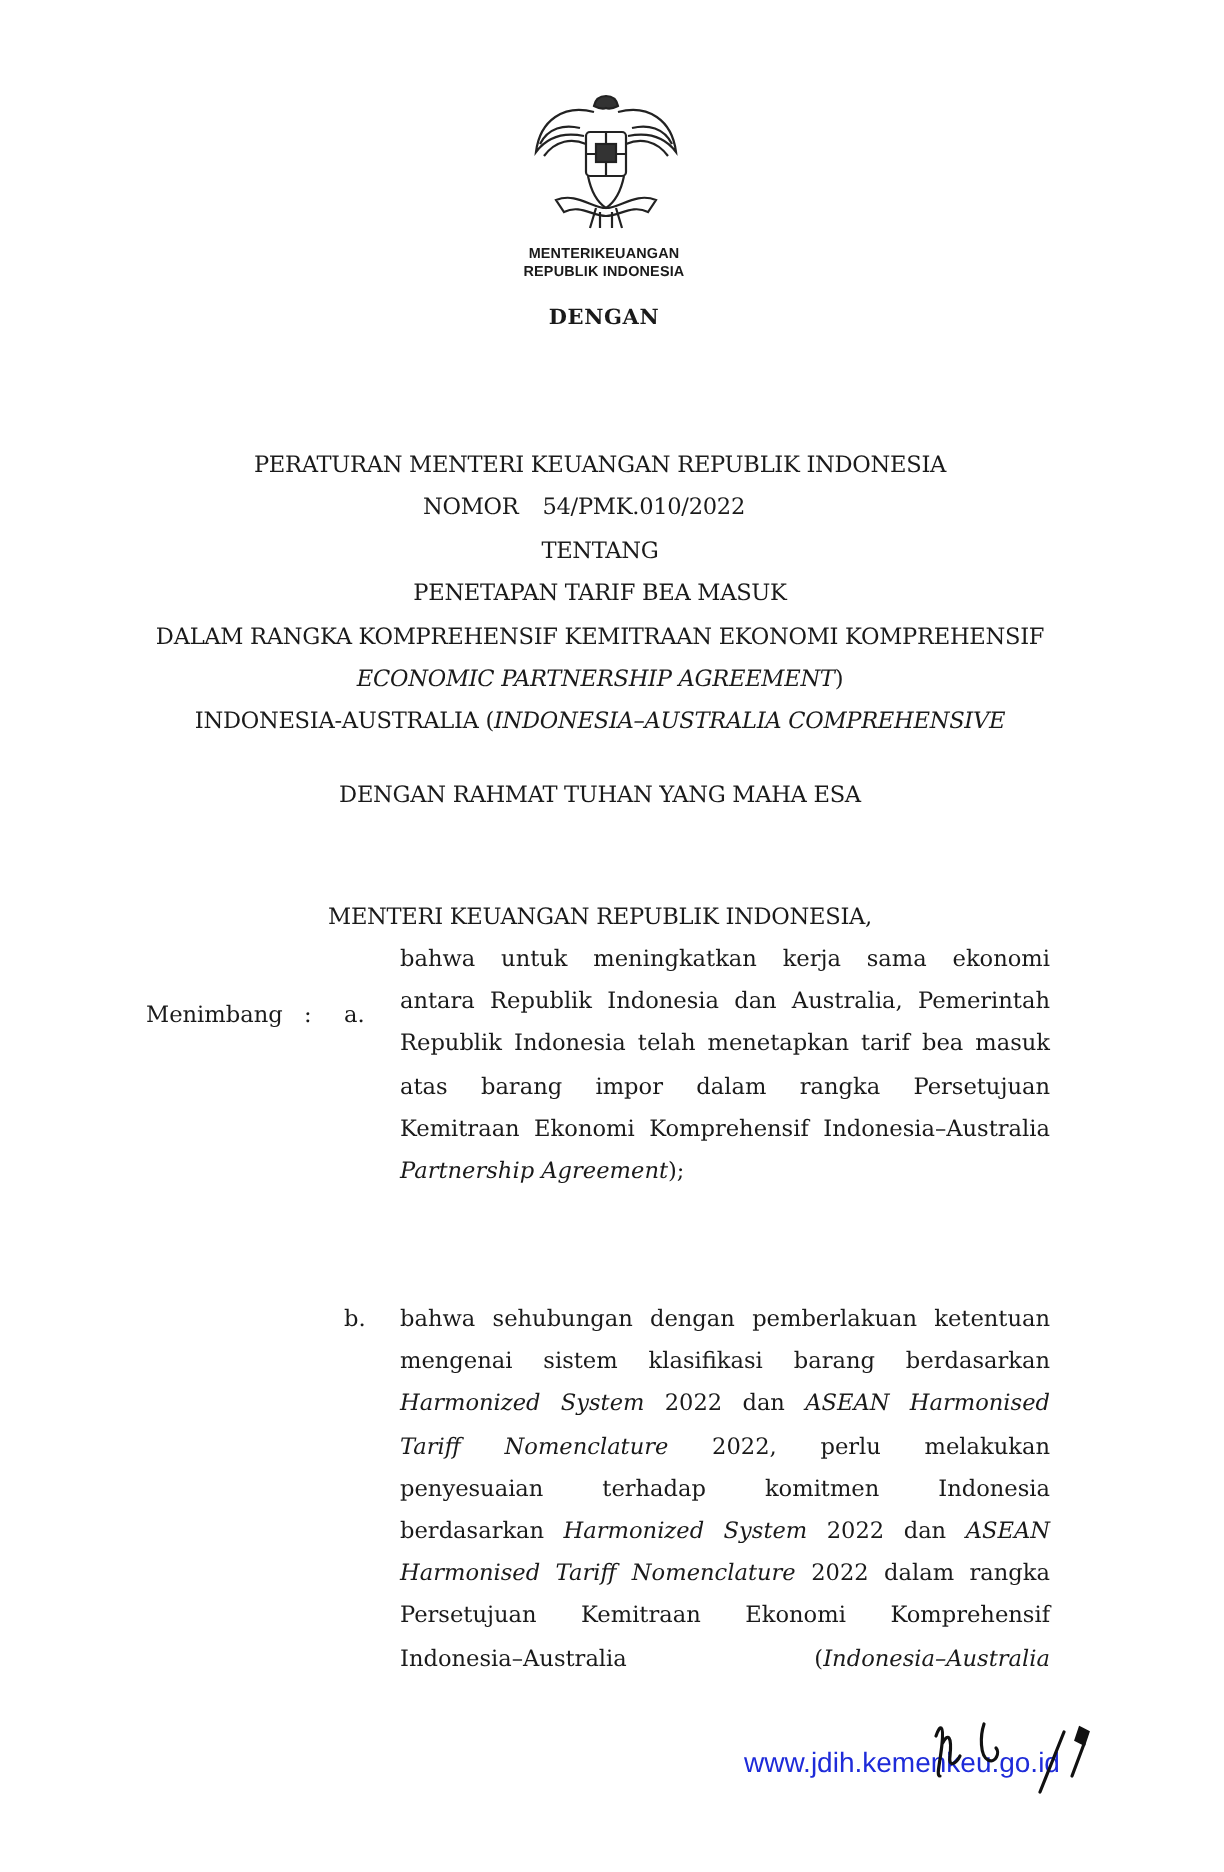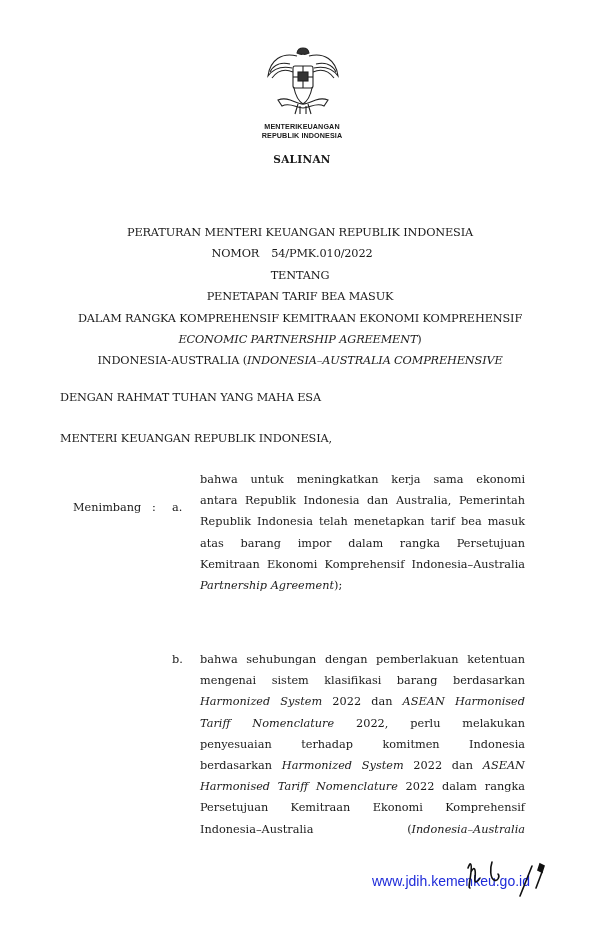--- a/index.html
+++ b/index.html
@@ -9,21 +9,21 @@
     .emblem { position:absolute; left:262px; top:42px; width:82px; height:76px; }
     .ministry { position:absolute; left:200px; top:122px; width:204px; text-align:center;
       font-family:"Liberation Sans","DejaVu Sans",sans-serif; font-weight:bold; font-size:7.2px; line-height:9px; letter-spacing:0.1px; }
     .salinan { position:absolute; left:200px; top:153px; width:204px; text-align:center;
       font-weight:bold; font-size:10.5px; letter-spacing:0.3px; }
     .title-block { position:absolute; left:60px; top:222px; width:480px; text-align:center;
       font-size:11.3px; line-height:21.4px; letter-spacing:-0.15px; }
     .title-block div { white-space:nowrap; }
     .t-nomor { position:relative; left:-8px; }
     .t-nomor .gap { display:inline-block; width:12px; }
-    .opening { position:absolute; left:60px; width:480px; text-align:left; font-size:11.3px; letter-spacing:-0.15px; }
+    .opening { position:absolute; left:60px; width:480px; text-align:center; font-size:11.3px; letter-spacing:-0.15px; }
     .consider-label { position:absolute; left:73px; top:501px; font-size:11.3px; }
     .consider-colon { position:absolute; left:152px; top:501px; font-size:11.3px; }
     .item-letter { position:absolute; left:172px; font-size:11.3px; }
     .item-text { position:absolute; left:200px; width:325px; font-size:11.3px; line-height:21.2px; text-align:justify; text-align-last:justify; }
     .item-text .line { display:block; text-align:justify; text-align-last:justify; white-space:nowrap; }
     .item-text .line.last { text-align-last:left; }
     i { font-style:italic; }
     .footer-url { position:absolute; left:372px; top:873px; font-family:"Liberation Sans","DejaVu Sans",sans-serif;
       font-size:14px; color:#1e2bd9; }
     .signature { position:absolute; left:462px; top:858px; width:96px; height:42px; }
@@ -49,34 +49,34 @@
       <path d="M32 46 C34 56 38 60 41 62 C44 60 48 56 50 46"></path>
       <path d="M16 58 C26 54 34 62 41 62 C48 62 56 54 66 58 L62 64 C54 60 48 66 41 66 C34 66 28 60 20 64z"></path>
       <path d="M36 62 L33 72 M46 62 L49 72 M38 64 L38 72 M44 64 L44 72"></path>
     </g>
   </svg>
 
   <div class="ministry">
     <div>MENTERIKEUANGAN</div>
     <div>REPUBLIK INDONESIA</div>
   </div>
-  <div class="salinan">SALINAN</div>
+  <div class="salinan">DENGAN</div>
 
   <div class="title-block">
     <div>PERATURAN MENTERI KEUANGAN REPUBLIK INDONESIA</div>
     <div class="t-nomor"><span>NOMOR</span><span class="gap"></span><span>54/PMK.010/2022</span></div>
     <div>TENTANG</div>
     <div>PENETAPAN TARIF BEA MASUK</div>
     <div>DALAM RANGKA KOMPREHENSIF KEMITRAAN EKONOMI KOMPREHENSIF</div>
     <div><i>ECONOMIC PARTNERSHIP AGREEMENT</i><span>)</span></div>
     <div><span>INDONESIA-AUSTRALIA (</span><i>INDONESIA–AUSTRALIA COMPREHENSIVE</i></div>
   </div>
 
   <div class="opening" style="top:391px;">DENGAN RAHMAT TUHAN YANG MAHA ESA</div>
-  <div class="opening" style="top:432px;">MENTERI KEUANGAN REPUBLIK INDONESIA,</div>
+  <div class="opening" style="top:452px;">MENTERI KEUANGAN REPUBLIK INDONESIA,</div>
 
   <div class="consider-label">Menimbang</div>
   <div class="consider-colon">:</div>
 
   <div class="item-letter" style="top:501px;">a.</div>
   <div class="item-text" style="top:469px;">
     <span class="line">bahwa untuk meningkatkan kerja sama ekonomi</span>
     <span class="line">antara Republik Indonesia dan Australia, Pemerintah</span>
     <span class="line">Republik Indonesia telah menetapkan tarif bea masuk</span>
     <span class="line">atas barang impor dalam rangka Persetujuan</span>

